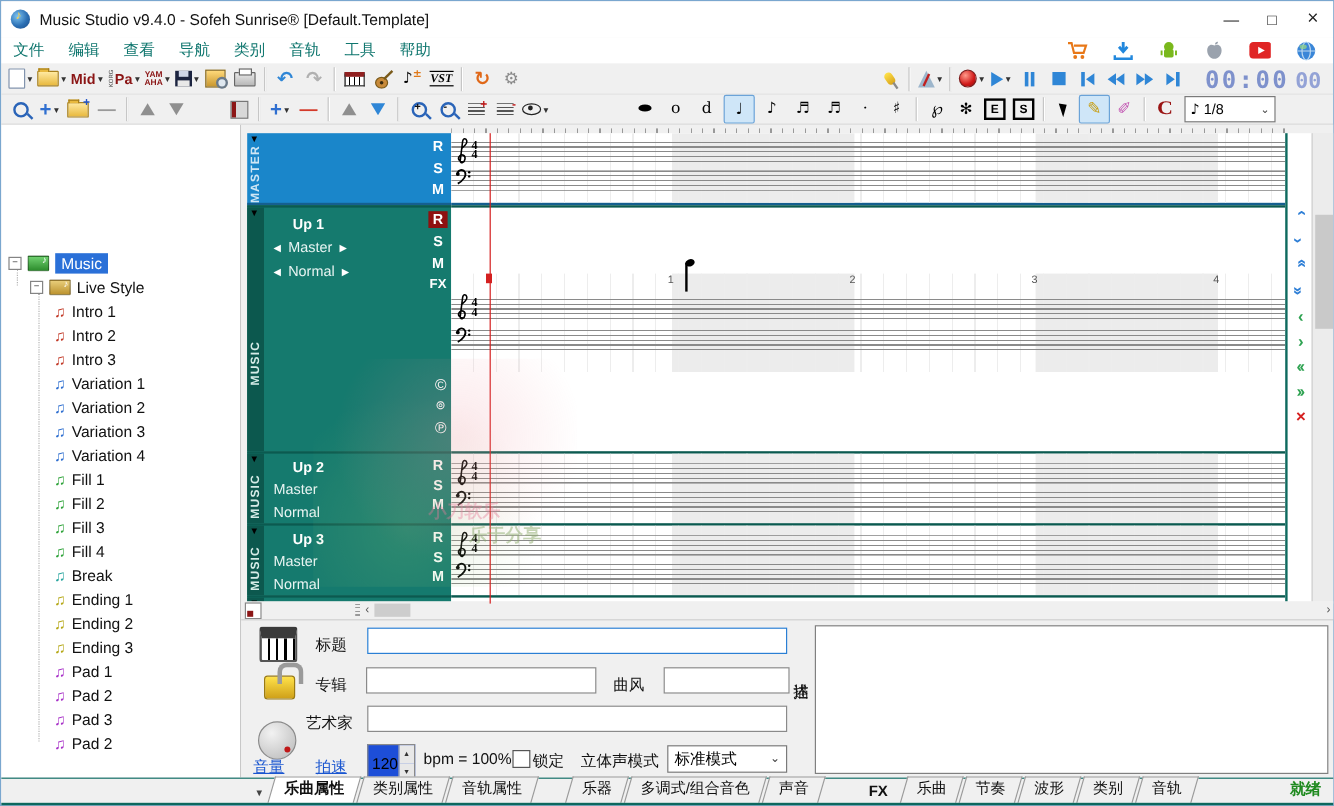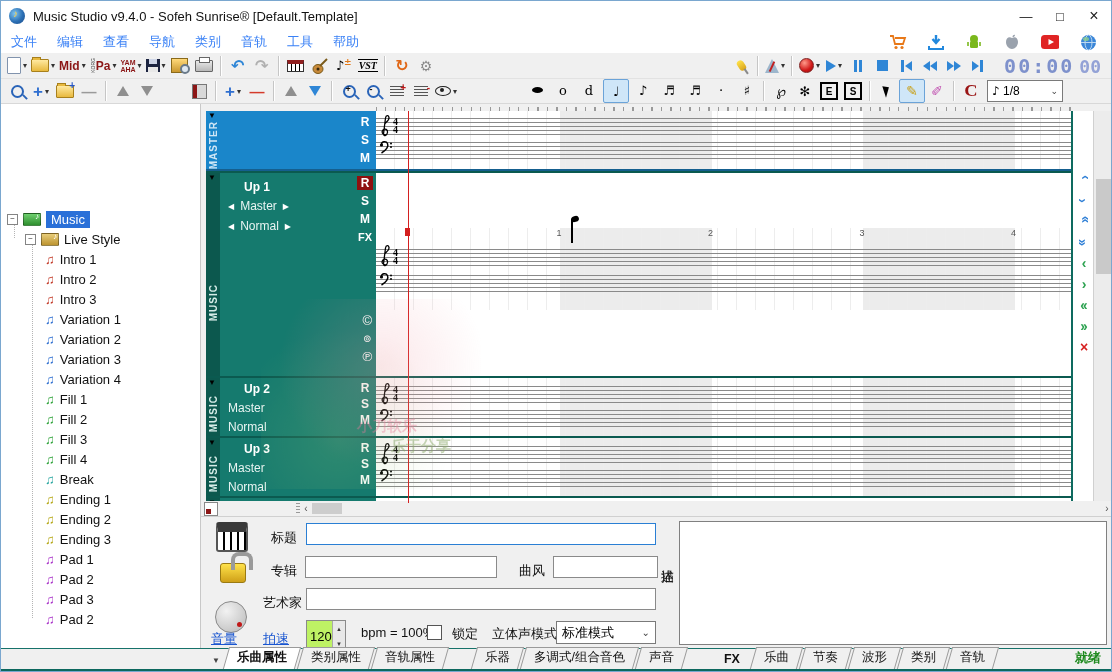--- a/index.html
+++ b/index.html
@@ -6,21 +6,21 @@
   #win{position:relative;width:1112px;height:672px;background:#f0f0f0;font-family:"Liberation Sans","DejaVu Sans",sans-serif;overflow:hidden;border:1px solid #7aa7cf;box-sizing:border-box;}
   
   #titlebar{position:absolute;left:0;top:0;width:100%;height:30px;background:#fff;display:flex;align-items:center;}
   #appicon{width:16px;height:16px;margin:0 8px 0 8px;border-radius:50%;background:radial-gradient(circle at 35% 35%,#7ec4f0,#2b6fb4 55%,#1a4a86);position:relative;}
   #appicon::after{content:"♪";position:absolute;left:4px;top:0px;font-size:10px;color:#ffd24a;}
   #title-text{font-size:13px;color:#111;}
   #wctrl{margin-left:auto;display:flex;height:30px;}
   .wbtn{width:34px;height:30px;display:flex;align-items:center;justify-content:center;font-size:13px;color:#222;}
   
   #menubar{position:absolute;left:0;top:30px;width:100%;height:22px;background:#fff;display:flex;align-items:center;}
-  .mitem{font-size:13px;color:#3b82f6;padding:2px 10px;}
+  .mitem{font-size:13px;color:#0f766e;padding:2px 10px;}
   #quick-icons{margin-left:auto;display:flex;align-items:center;gap:20px;padding-right:14px;}
   .qicon{width:18px;height:18px;display:flex;align-items:center;justify-content:center;}
   
   #tb1{position:absolute;left:0;top:52px;width:100%;height:26px;background:#f0f0f0;border-bottom:1px solid #e2e2e2;display:flex;align-items:center;padding-left:4px;box-sizing:border-box;}
   #tb2{position:absolute;left:0;top:78px;width:100%;height:25px;background:#f0f0f0;border-bottom:1px solid #d8d8d8;display:flex;align-items:center;padding-left:4px;box-sizing:border-box;}
   .tbtn{height:22px;min-width:20px;padding:0 2px;display:flex;align-items:center;justify-content:center;position:relative;}
   .tbtn.sel{background:#cfe6f8;border:1px solid #6ba3d8;border-radius:2px;}
   .drop{font-size:8px;color:#333;margin-left:2px;}
   .sep{width:1px;height:20px;background:#c6c6c6;border-right:1px solid #fff;margin:0 4px;}
   .sp{flex:1;}
@@ -129,30 +129,30 @@
   .i-pagecorner{width:12px;height:12px;background:#fff;border:1px solid #888;position:relative;margin-left:3px;}
   .i-pagecorner::after{content:"";position:absolute;left:1px;bottom:1px;width:5px;height:5px;background:#8c1616;}
   #hsplit{width:4px;height:12px;margin-left:78px;background:repeating-linear-gradient(#999 0 1px,transparent 1px 3px);}
   .scrbtn{width:12px;height:13px;display:flex;align-items:center;justify-content:center;font-size:10px;color:#555;}
   #hthumb{width:30px;height:11px;background:#cdcdcd;}
   #watermark{position:absolute;left:60px;top:195px;width:220px;height:190px;pointer-events:none;z-index:7;opacity:.5;}
   #wmblob{position:absolute;inset:0;background:radial-gradient(circle at 55% 35%,rgba(238,150,160,.45),transparent 60%),radial-gradient(circle at 35% 75%,rgba(150,200,120,.4),transparent 55%);}
   .wmtext{position:absolute;font-size:15px;font-weight:bold;}
   
   #bottompanel{position:absolute;left:200px;top:515px;width:912px;height:132px;background:#f0f0f0;border-top:1px solid #d0d0d0;box-sizing:border-box;}
-  .blabel{position:absolute;font-size:13px;color:#111;margin-left:8px;}
+  .blabel{position:absolute;font-size:13px;color:#111;}
   .binput{position:absolute;background:#fff;border:1px solid #8a8a8a;height:22px;box-sizing:border-box;}
   .binput.focus{border:1px solid #2a7fd4;}
   .blink{position:absolute;font-size:13px;color:#1a56d0;text-decoration:underline;}
   #bp-piano{position:absolute;left:15px;top:5px;width:32px;height:30px;border:2px solid #555;border-radius:3px;background:repeating-linear-gradient(90deg,#fff 0 5px,#000 5px 7px);border-top:10px solid #3a3a3a;box-sizing:border-box;}
   #bp-lock{position:absolute;left:19px;top:46px;width:24px;height:18px;background:linear-gradient(#ffe24a,#cfa018);border:1px solid #9a7a12;border-radius:3px;}
   #bp-lock::before{content:"";position:absolute;left:10px;top:-12px;width:14px;height:14px;border:4px solid #9a9a9a;border-bottom:none;border-radius:8px 8px 0 0;}
   #bp-knob{position:absolute;left:14px;top:84px;width:30px;height:30px;border-radius:50%;background:radial-gradient(circle at 35% 30%,#f2f2f2,#b8b8b8);border:1px solid #8a8a8a;}
   #bp-knob::after{content:"";position:absolute;right:4px;bottom:5px;width:5px;height:5px;border-radius:50%;background:#c01818;}
-  #spinner{position:absolute;left:105px;top:103px;width:40px;height:32px;background:#bef264;border:1px solid #8a8a8a;display:flex;box-sizing:border-box;}
+  #spinner{position:absolute;left:105px;top:103px;width:40px;height:32px;background:#1d4ed8;border:1px solid #8a8a8a;display:flex;box-sizing:border-box;}
   #spinner .val{flex:1;font-size:13px;display:flex;align-items:center;padding-left:3px;}
   #spinner .btns{width:13px;display:flex;flex-direction:column;border-left:1px solid #aaa;}
   #spinner .btns div{flex:1;font-size:6px;display:flex;align-items:center;justify-content:center;background:#e8e8e8;color:#333;}
   #chk{position:absolute;left:226px;top:108px;width:13px;height:13px;background:#fff;border:1px solid #555;}
   #stereo-dd{position:absolute;left:355px;top:104px;width:100px;height:23px;background:#fff;border:1px solid #7a7a7a;display:flex;align-items:center;font-size:13px;padding:0 5px;box-sizing:border-box;}
   #stereo-dd .chev{margin-left:auto;font-size:10px;color:#444;}
   #desc-label{position:absolute;left:457px;top:42px;writing-mode:vertical-rl;font-size:13px;color:#111;}
   #desc-area{position:absolute;left:478px;top:4px;width:428px;height:124px;background:#fff;border:1px solid #808080;box-sizing:border-box;}
   
   #tabbar{position:absolute;left:0;top:647px;width:1112px;height:21px;background:#f0f0f0;border-top:1px solid #17726a;display:flex;align-items:flex-end;box-sizing:border-box;}

